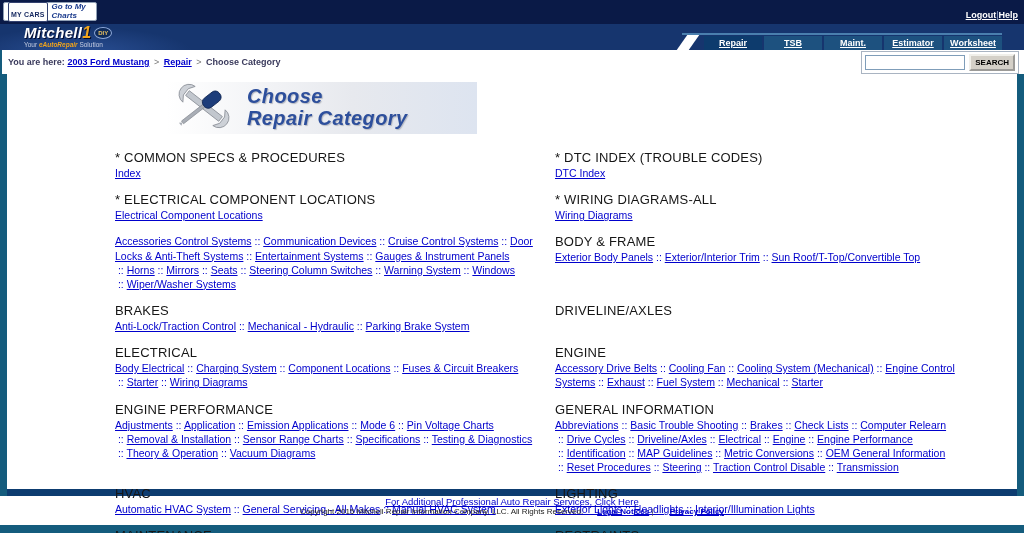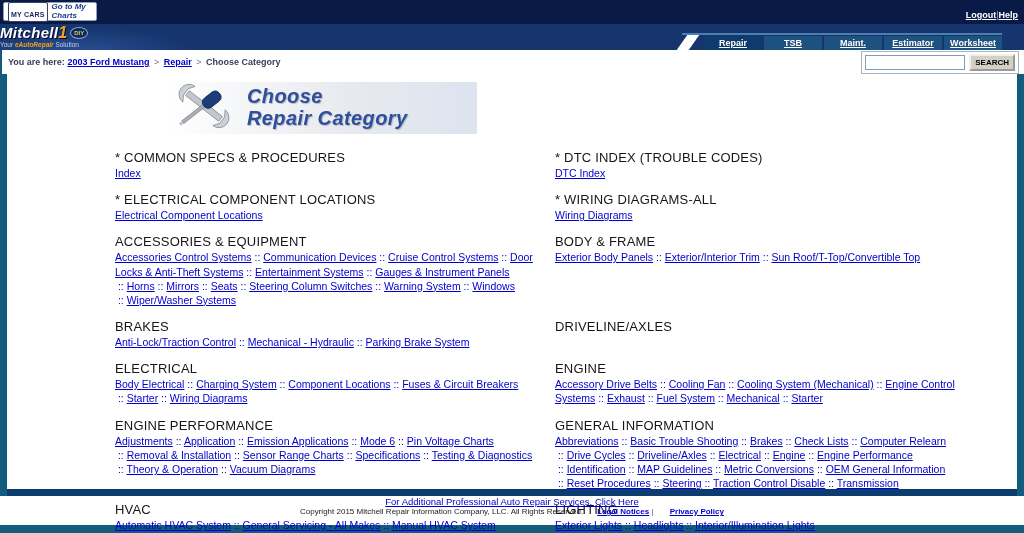--- a/index.html
+++ b/index.html
@@ -15,21 +15,21 @@
   .plate-text { font-size:7px; font-weight:bold; color:#13265e; letter-spacing:0.2px; line-height:1.2; }
   .garage-label { color:#1a3a8c; font-style:italic; font-weight:bold; font-size:8px; line-height:1.1; width:40px; }
   .session { text-align:right; padding:3px 6px 0 0; line-height:1.2; }
   .session a { color:#fff; font-size:9px; font-weight:bold; }
   .session .bar { color:#9fb0d4; font-size:9px; }
   .version { color:#b9c4dd; font-size:8px; }
 
   
   .brandbar { height:26px; background:#16356e; position:relative;
               background:radial-gradient(ellipse 150px 34px at 80px 110%, #2a4f94 0%, #16356e 75%); }
-  .logo-wrap { position:absolute; left:0; top:1px; line-height:1; }
+  .logo-wrap { position:absolute; left:24px; top:1px; line-height:1; }
   .logo-line { display:flex; align-items:center; gap:3px; }
   .logo-main { color:#fff; font-style:italic; font-weight:bold; font-size:15px; letter-spacing:0.3px;
                text-shadow:1px 1px 0 #000a2e; }
   .logo-one { color:#f0a41c; font-style:italic; font-weight:bold; font-size:16px; text-shadow:1px 1px 0 #000a2e; }
   .diy-badge { display:inline-block; width:18px; height:12px; border:1px solid #8fa9d9; border-radius:50%;
                background:#0d2a5a; color:#e8c060; font-size:6px; font-weight:bold; text-align:center; line-height:10px; }
   .tagline { font-size:6.5px; color:#c5cde2; margin-top:1px; }
   .tagline .em { color:#f0a41c; font-style:italic; font-weight:bold; }
   .tabstrip { position:absolute; right:22px; bottom:0; display:flex; align-items:flex-end;
               border-top:2px solid #4a7fae; padding-top:0; }
@@ -162,21 +162,20 @@
             <div class="section-header">* ELECTRICAL COMPONENT LOCATIONS</div>
             <div class="links"><a href="#">Electrical Component Locations</a></div>
           </div>
           <div class="cat-cell">
             <div class="section-header">* WIRING DIAGRAMS-ALL</div>
             <div class="links"><a href="#">Wiring Diagrams</a></div>
           </div>
         </div>
         <div class="cat-row">
           <div class="cat-cell">
-            <div class="section-header">ACCESSORIES &amp; EQUIPMENT</div>
             <div class="links"><a href="#">Accessories Control Systems</a><span class="sep"> :: </span><a href="#">Communication Devices</a><span class="sep"> :: </span><a href="#">Cruise Control Systems</a><span class="sep"> :: </span><a href="#">Door Locks &amp; Anti-Theft Systems</a><span class="sep"> :: </span><a href="#">Entertainment Systems</a><span class="sep"> :: </span><a href="#">Gauges &amp; Instrument Panels</a><span class="sep"> :: </span><a href="#">Horns</a><span class="sep"> :: </span><a href="#">Mirrors</a><span class="sep"> :: </span><a href="#">Seats</a><span class="sep"> :: </span><a href="#">Steering Column Switches</a><span class="sep"> :: </span><a href="#">Warning System</a><span class="sep"> :: </span><a href="#">Windows</a><span class="sep"> :: </span><a href="#">Wiper/Washer Systems</a></div>
           </div>
           <div class="cat-cell">
             <div class="section-header">BODY &amp; FRAME</div>
             <div class="links"><a href="#">Exterior Body Panels</a><span class="sep"> :: </span><a href="#">Exterior/Interior Trim</a><span class="sep"> :: </span><a href="#">Sun Roof/T-Top/Convertible Top</a></div>
           </div>
         </div>
         <div class="cat-row">
           <div class="cat-cell">
             <div class="section-header">BRAKES</div>

